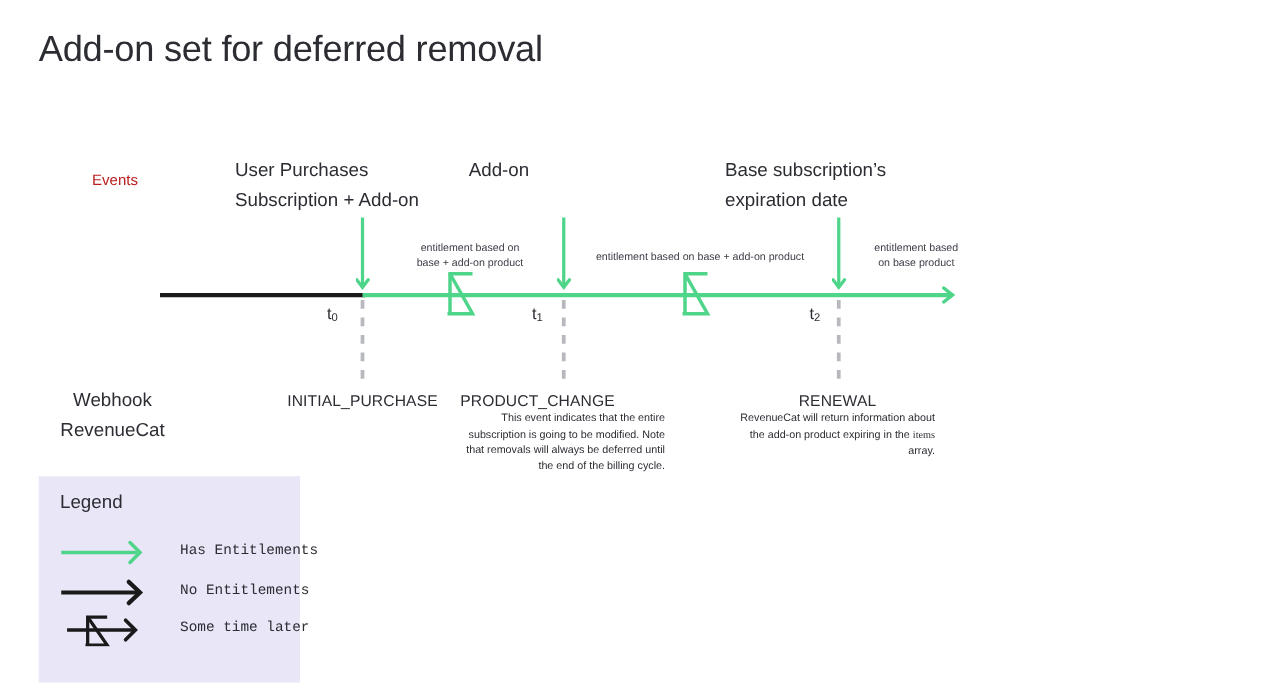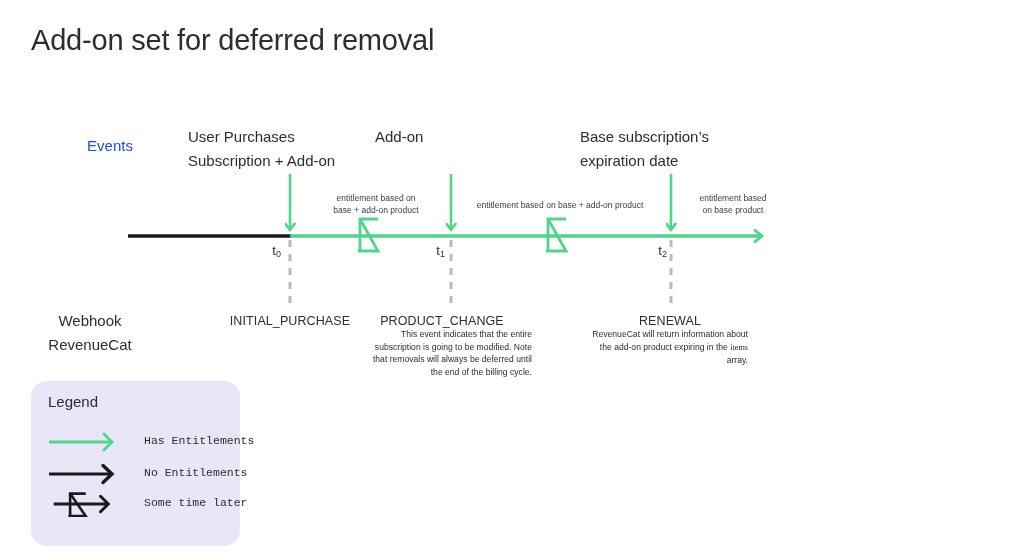--- a/index.html
+++ b/index.html
@@ -25,26 +25,26 @@
     font-size: 29px;
     font-weight: 400;
     letter-spacing: -0.2px;
     color: #2b2d33;
     white-space: nowrap;
   }
 
   
   #row-label-events {
     position: absolute;
-    left: 40px;
+    left: 22px;
     top: 137px;
     width: 140px;
     text-align: center;
-    font-size: 15px;
-    color: #1d4ed8;
+    font-size: 12px;
+    color: #b91c1c;
   }
   #row-label-webhook {
     position: absolute;
     left: 10px;
     top: 309px;
     width: 160px;
     text-align: center;
     font-size: 15px;
     line-height: 24px;
     color: #2b2d33;
@@ -81,21 +81,21 @@
   }
   #entitlement-note-0 { left: 320px; top: 193px; width: 112px; }
   #entitlement-note-1 { left: 455px; top: 200px; width: 210px; }
   #entitlement-note-2 { left: 678px; top: 193px; width: 110px; }
 
   
   .t-label {
     position: absolute;
     font-size: 13px;
     color: #2b2d33;
-    text-align: right;
+    text-align: center;
     width: 30px;
   }
   .t-label sub {
     font-size: 9px;
     vertical-align: baseline;
     position: relative;
     top: 2px;
   }
   #t-label-0 { left: 251px; top: 243px; }
   #t-label-1 { left: 415px; top: 243px; }
@@ -103,21 +103,21 @@
 
   
   .webhook-name {
     position: absolute;
     font-size: 12.5px;
     text-align: center;
     color: #2b2d33;
     letter-spacing: 0.1px;
   }
   #webhook-name-0 { left: 205px; top: 314px; width: 170px; }
-  #webhook-name-1 { left: 367px; top: 314px; width: 150px; }
+  #webhook-name-1 { left: 355px; top: 314px; width: 150px; }
   #webhook-name-2 { left: 595px; top: 314px; width: 150px; }
 
   .webhook-desc {
     position: absolute;
     font-size: 8.6px;
     line-height: 12.5px;
     text-align: right;
     color: #2b2d33;
   }
   #webhook-desc-1 { left: 368px; top: 328px; width: 164px; }
@@ -129,21 +129,21 @@
   }
 
   
   #legend {
     position: absolute;
     left: 31px;
     top: 381px;
     width: 209px;
     height: 165px;
     background: #e8e6f7;
-    border-radius: 16px;
+    border-radius: 0;
   }
   #legend-title {
     position: absolute;
     left: 17px;
     top: 12px;
     font-size: 15px;
     color: #2b2d33;
   }
   .legend-row {
     position: absolute;

